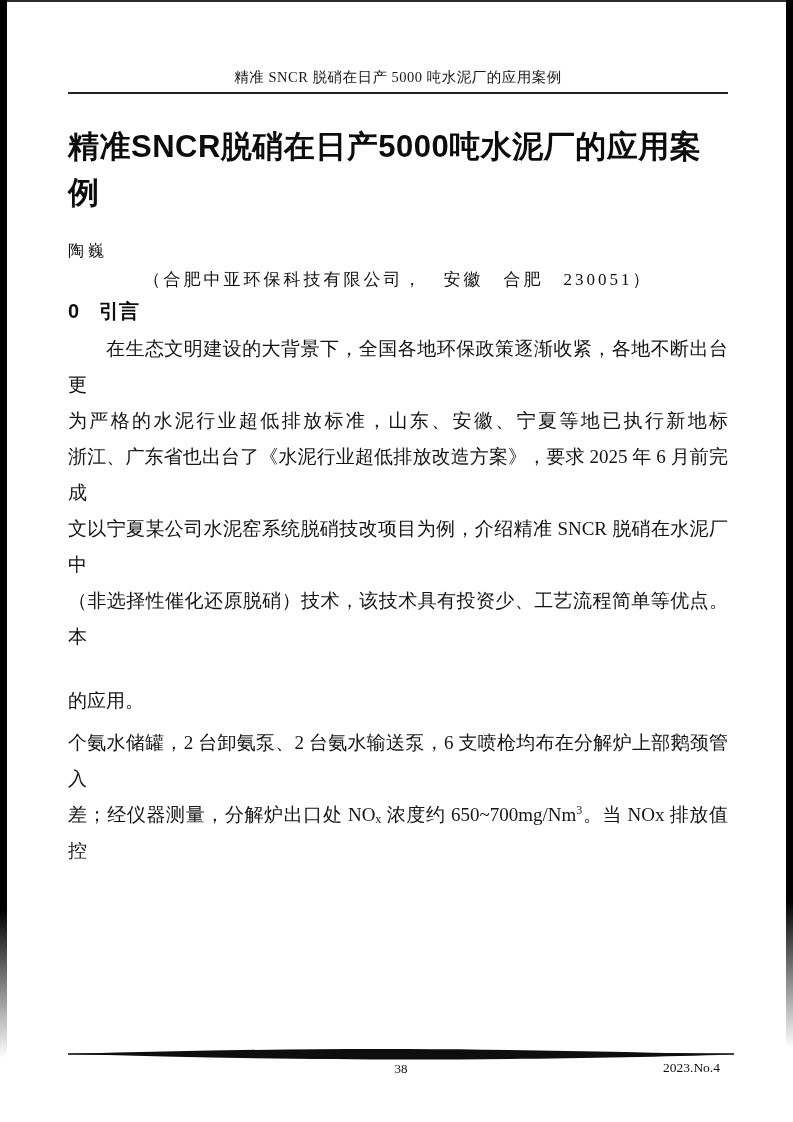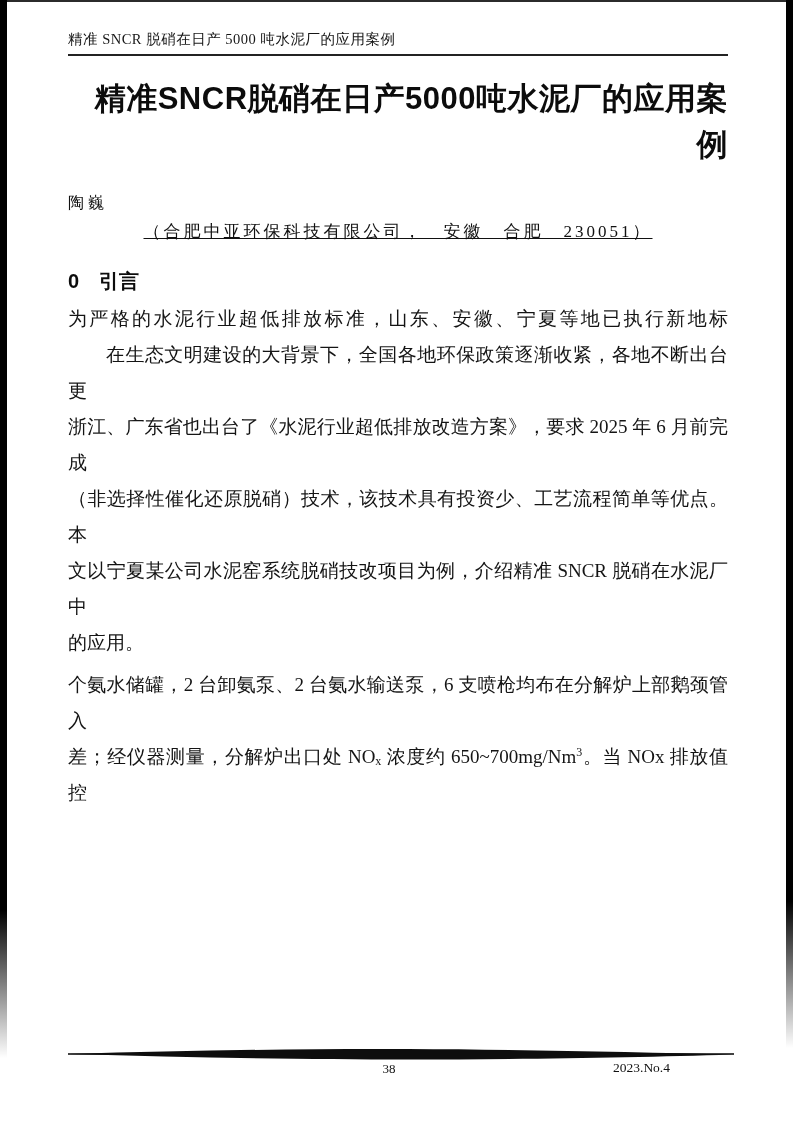--- a/index.html
+++ b/index.html
@@ -21,110 +21,110 @@
     background: linear-gradient(to bottom, #000 0%, #000 86%, rgba(0,0,0,0) 100%);
   }
   .edge-right {
     position: absolute; top: 0; right: 0; width: 7px; height: 1048px;
     background: linear-gradient(to bottom, #000 0%, #000 86%, rgba(0,0,0,0) 100%);
   }
   .content {
     position: absolute; left: 68px; top: 0; width: 660px;
   }
   .running-title {
-    margin-top: 28px;
+    margin-top: 66px;
+    text-align: center;
     font-size: 14.5px; line-height: 22px;
     letter-spacing: 0.5px;
     color: #161616;
   }
   .header-rule {
     margin-top: 4px;
     border-bottom: 2px solid #232323;
     height: 0;
   }
   .article-title {
-    margin-top: 20px;
-    text-align: right;
+    margin-top: 30px;
+    text-align: left;
     font-family: "Liberation Sans", "DejaVu Sans", sans-serif;
     font-weight: 700;
     font-size: 31px; line-height: 46px;
     color: #0c0c0c;
     letter-spacing: 0.5px;
   }
   .author {
     margin-top: 24px;
     text-align: left;
     font-size: 16px; line-height: 22px;
     letter-spacing: 4px;
   }
   .affiliation {
     margin-top: 5px;
     text-align: center;
     font-size: 17px; line-height: 26px;
     letter-spacing: 3px;
-    text-decoration: underline;
   }
   .sec-h1 {
-    margin: 22px 0 6px 0;
+    margin: 4px 0 6px 0;
     font-family: "Liberation Sans", "DejaVu Sans", sans-serif;
     font-weight: 700;
     font-size: 20px; line-height: 28px;
     color: #0c0c0c;
   }
   .para { margin: 6px 0 0 0; }
   .pline {
     font-size: 19px;
     line-height: 36px;
     text-align: justify;
     text-align-last: justify;
     text-justify: inter-character;
     white-space: normal;
     color: #141414;
   }
   .pline.indent { text-indent: 2em; }
-  .pline.last { text-align-last: left; }
+  .pline.last { text-align-last: left; margin-top: 28px; }
   .pline sub, .pline sup {
     font-size: 12px; line-height: 0;
   }
   .pline sub { vertical-align: -2px; }
   .pline sup { vertical-align: 7px; }
   
   .footer-rule {
     position: absolute; left: 68px; top: 1048px; width: 666px; height: 14px;
   }
   .footer-page {
-    position: absolute; left: 56px; top: 1061px; width: 666px;
+    position: absolute; left: 68px; top: 1061px; width: 666px;
     text-align: center; font-size: 13px; color: #111;
   }
   .footer-issue {
-    position: absolute; left: 613px; top: 1060px;
+    position: absolute; left: 663px; top: 1060px;
     font-size: 13.5px; color: #111;
   }
 </style>
 </head>
 <body>
 
 <div class="edge-top"></div>
 <div class="edge-left"></div>
 <div class="edge-right"></div>
 
 <div class="content">
   <div class="running-title">精准 SNCR 脱硝在日产 5000 吨水泥厂的应用案例</div>
   <div class="header-rule"></div>
   <div class="article-title">精准SNCR脱硝在日产5000吨水泥厂的应用案例</div>
   <div class="author">陶巍</div>
   <div class="affiliation">（合肥中亚环保科技有限公司，　安徽　合肥　230051）</div>
   <div id="doc-body">
       <div class="sec-h1">0　引言</div>
       <div class="para">
+        <div class="pline indent"><span>在生态文明建设的大背景下，全国各地环保政策逐渐收紧，各地不断出台更</span></div>
         <div class="pline"><span>为严格的水泥行业超低排放标准，山东、安徽、宁夏等地已执行新地标</span></div>
-        <div class="pline indent"><span>在生态文明建设的大背景下，全国各地环保政策逐渐收紧，各地不断出台更</span></div>
         <div class="pline"><span>浙江、广东省也出台了《水泥行业超低排放改造方案》，要求 2025 年 6 月前完成</span></div>
+        <div class="pline"><span>文以宁夏某公司水泥窑系统脱硝技改项目为例，介绍精准 SNCR 脱硝在水泥厂中</span></div>
         <div class="pline"><span>（非选择性催化还原脱硝）技术，该技术具有投资少、工艺流程简单等优点。本</span></div>
-        <div class="pline"><span>文以宁夏某公司水泥窑系统脱硝技改项目为例，介绍精准 SNCR 脱硝在水泥厂中</span></div>
         <div class="pline last"><span>的应用。</span></div>
       </div>
       <div class="para">
         <div class="pline"><span>个氨水储罐，2 台卸氨泵、2 台氨水输送泵，6 支喷枪均布在分解炉上部鹅颈管入</span></div>
         <div class="pline"><span>差；经仪器测量，分解炉出口处 NO</span><sub>x</sub><span> 浓度约 650~700mg/Nm</span><sup>3</sup><span>。当 NOx 排放值控</span></div>
       </div>
     </div>
 </div>
 
 <div class="footer-rule">

